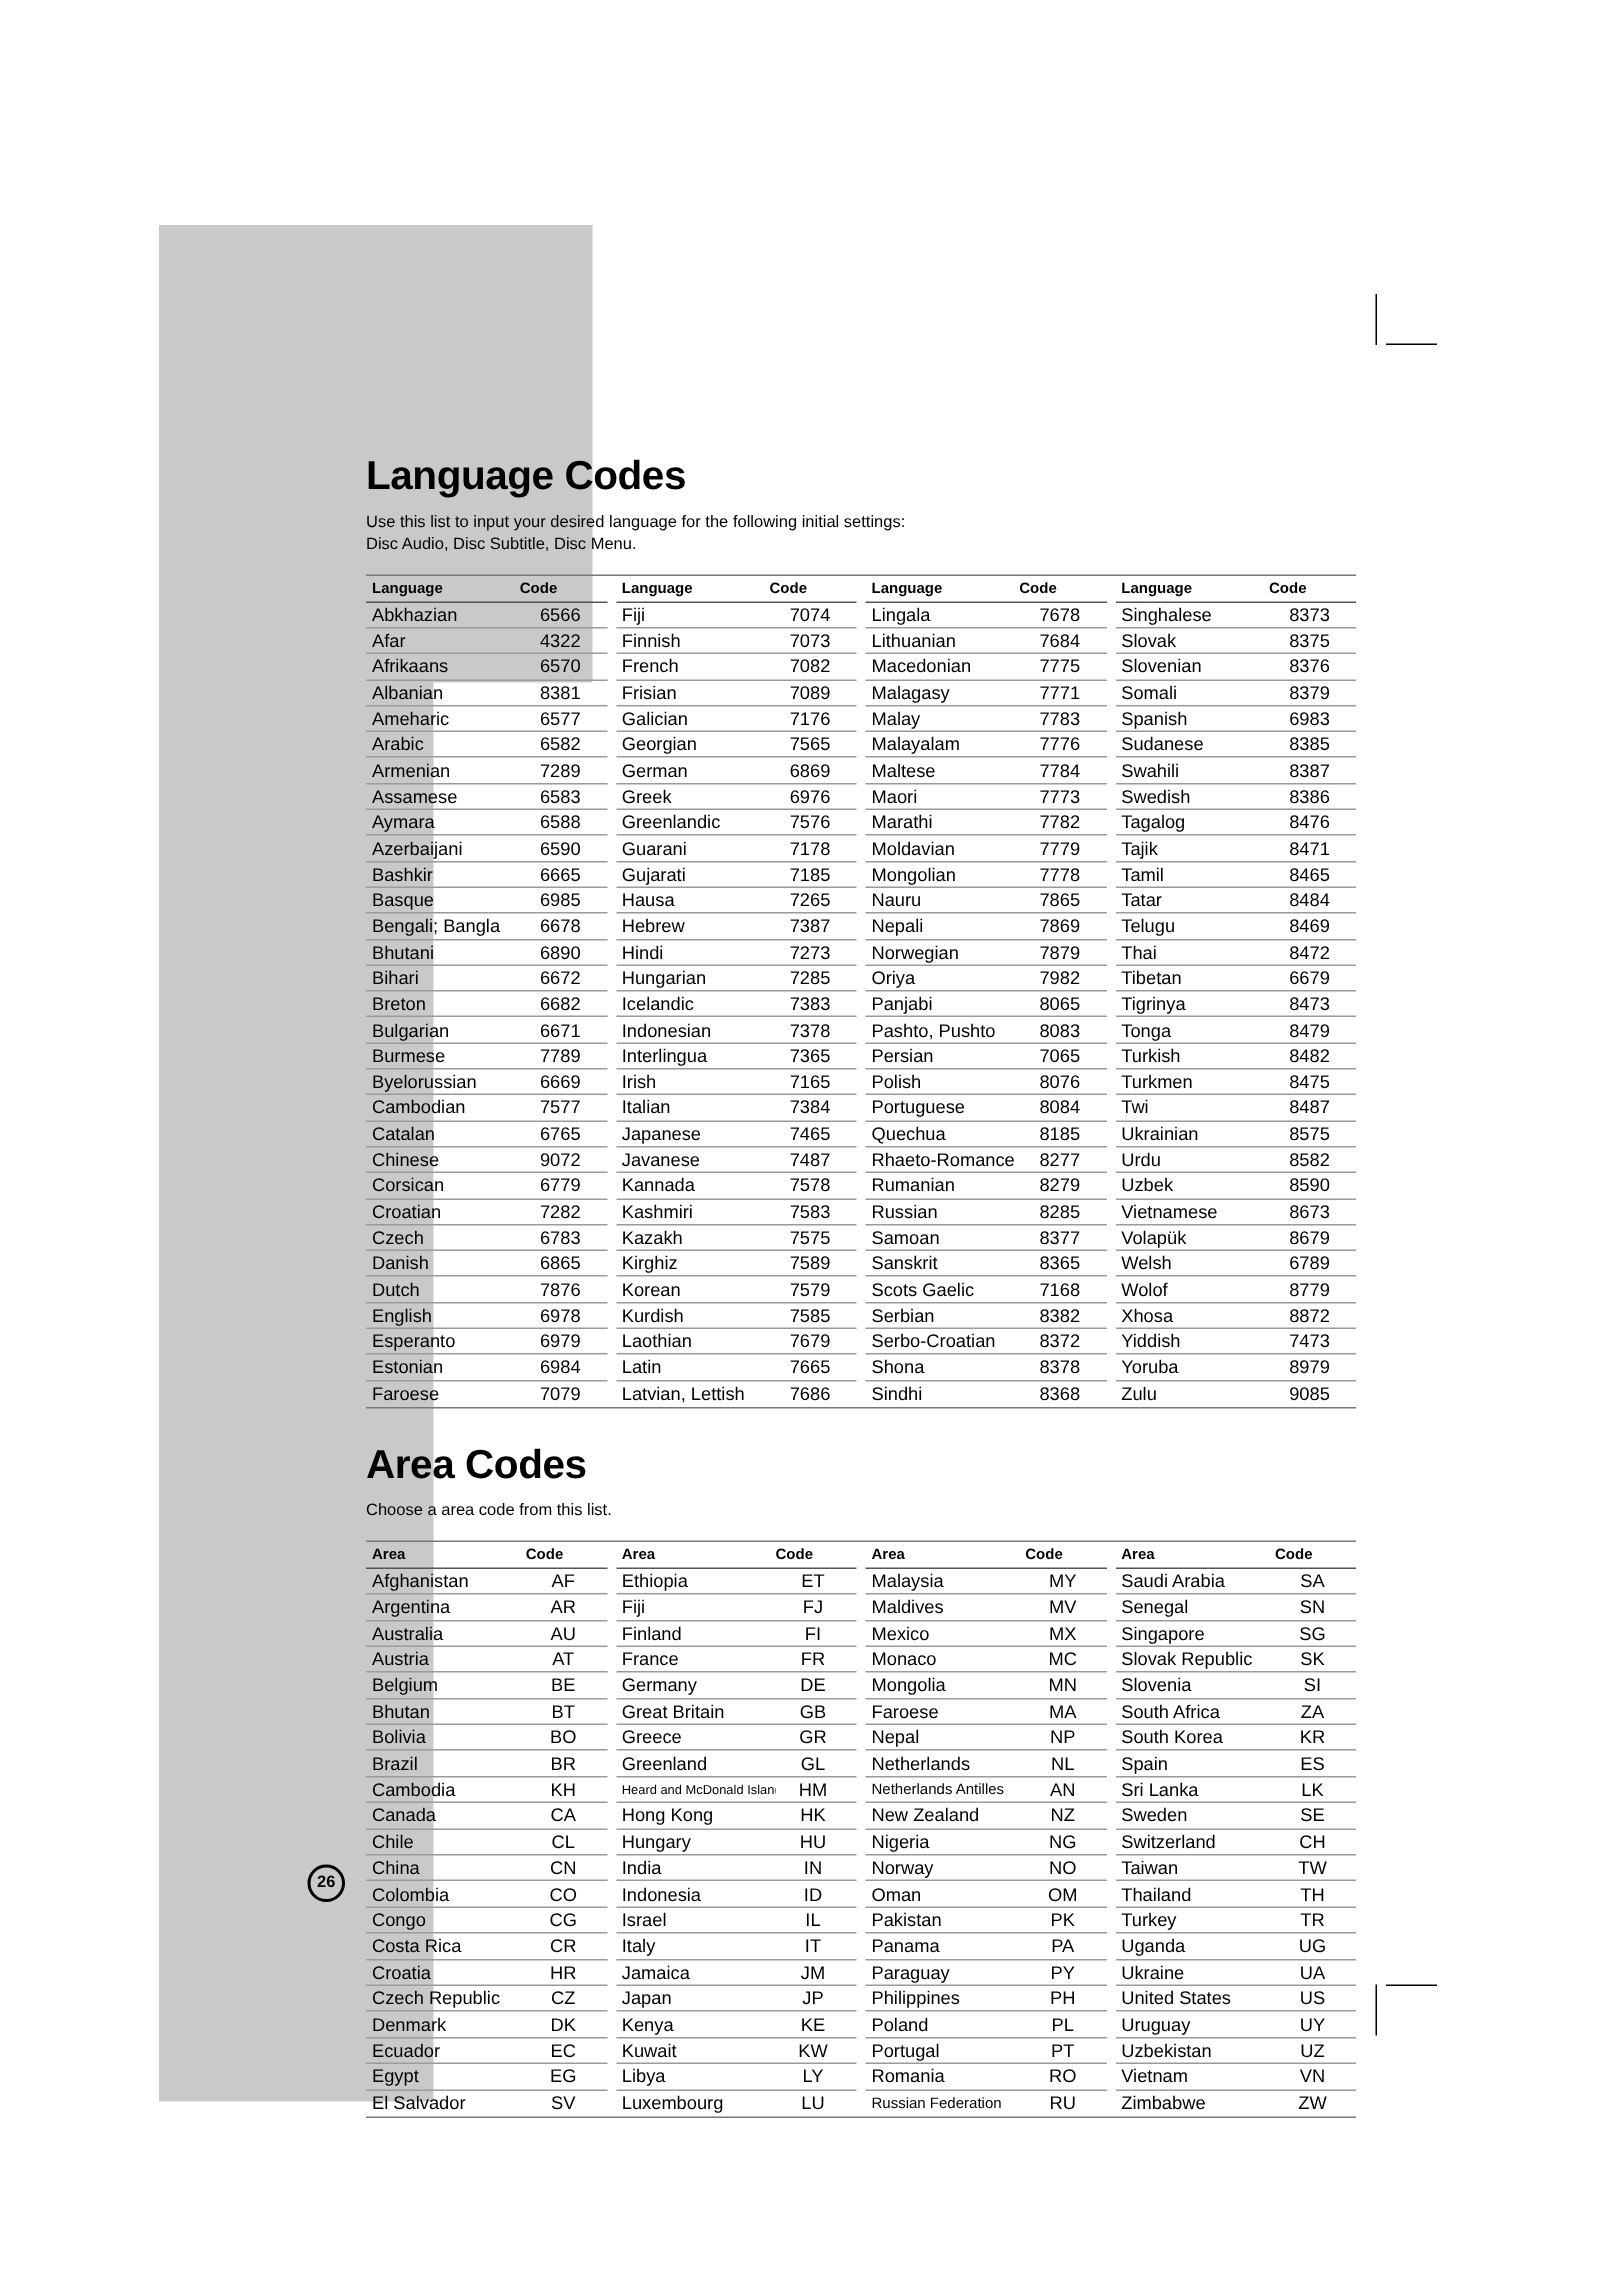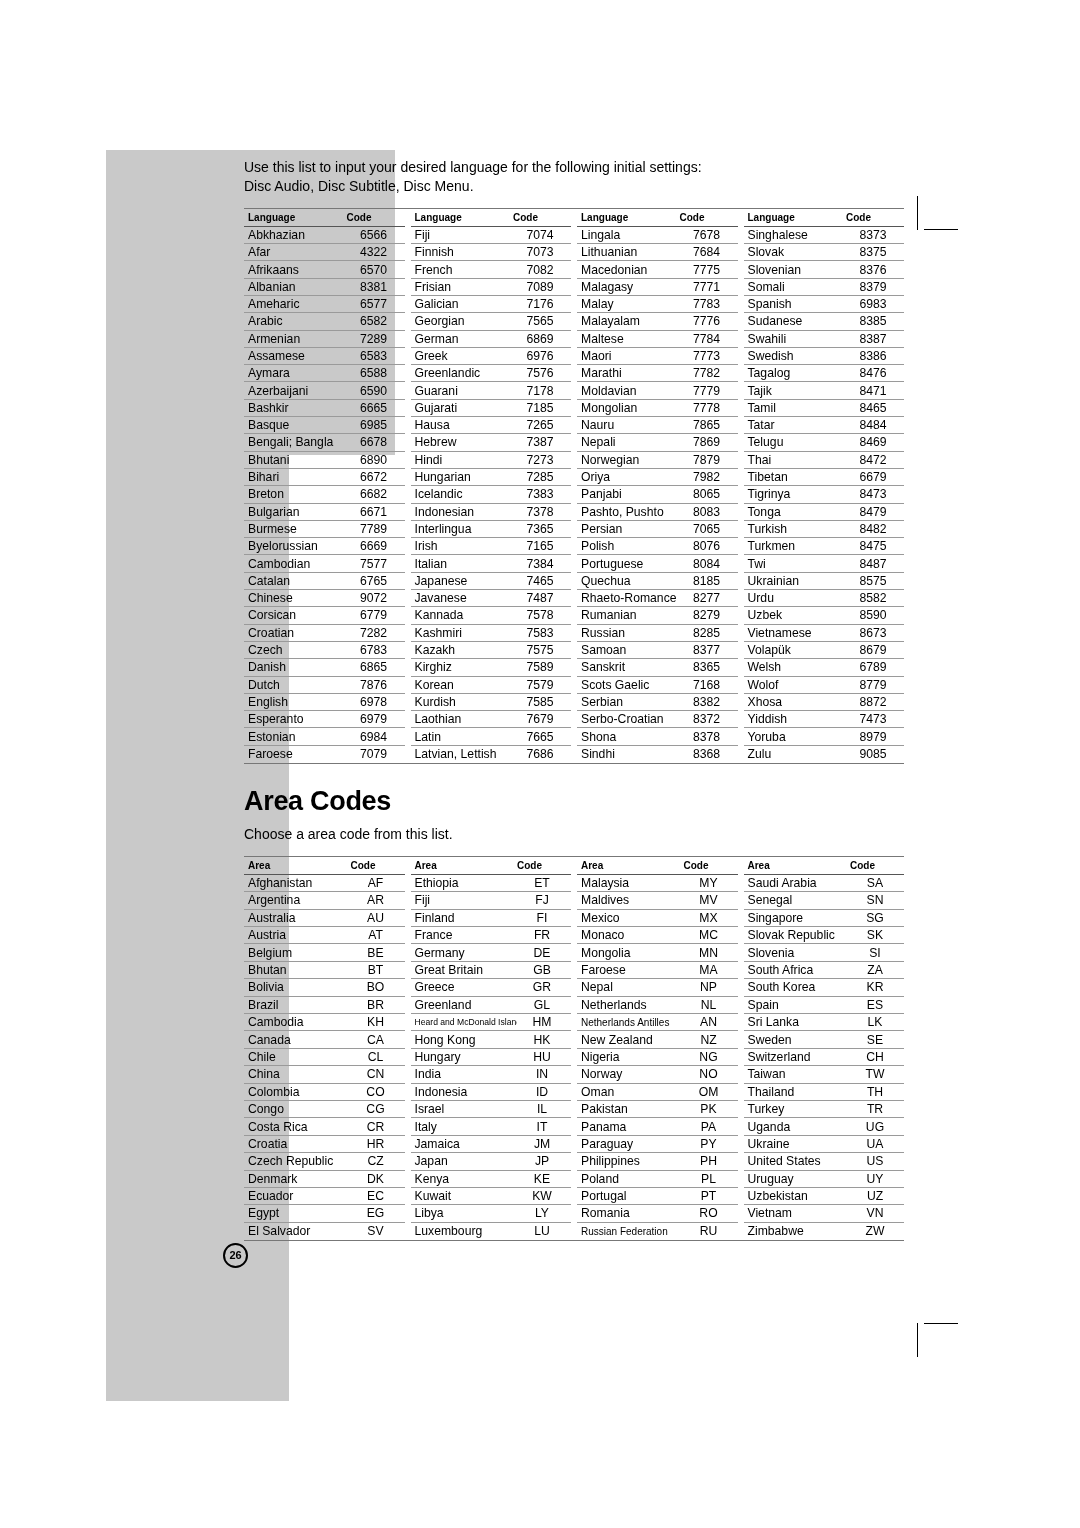--- a/index.html
+++ b/index.html
@@ -61,21 +61,21 @@
     position: absolute;
     left: 917px;
     top: 1323px;
     width: 1px;
     height: 34px;
     background: #000;
   }
 
   .page-number {
     position: absolute;
-    left: 223px;
+    left: 205px;
     top: 1243px;
     width: 21px;
     height: 21px;
     border: 2px solid #000;
     border-radius: 50%;
     background: #c9c9c9;
     display: flex;
     align-items: center;
     justify-content: center;
     font-size: 11px;
@@ -94,21 +94,21 @@
   h1.section-title {
     font-size: 27px;
     font-weight: bold;
     margin: 0;
     letter-spacing: -0.3px;
   }
   #language-section h1.section-title { margin-top: 152px; }
   #area-section h1.section-title { margin-top: 22px; }
 
   p.section-desc {
-    font-size: 14px;
+    font-size: 11px;
     margin: 8px 0 0 0;
     line-height: 1.35;
   }
 
   .codes-table {
     margin-top: 12px;
     display: flex;
     border-top: 1.5px solid #777;
     border-bottom: 1.5px solid #777;
   }
@@ -175,20 +175,21 @@
 <div class="crop-v-top"></div>
 <div class="crop-h-top"></div>
 <div class="crop-h-bot"></div>
 <div class="crop-v-bot"></div>
 
 <div class="page-number">26</div>
 
 <div class="content">
 
   <section id="language-section">
+    <h1 class="section-title">Language Codes</h1>
     <p class="section-desc">
       <span>Use this list to input your desired language for the following initial settings:</span><br>
       <span>Disc Audio, Disc Subtitle, Disc Menu.</span>
     </p>
     <div class="codes-table" id="language-table">
         <div class="col">
           <div class="hdr-row">
             <span class="cell-name">Language</span>
             <span class="cell-code">Code</span>
           </div>

